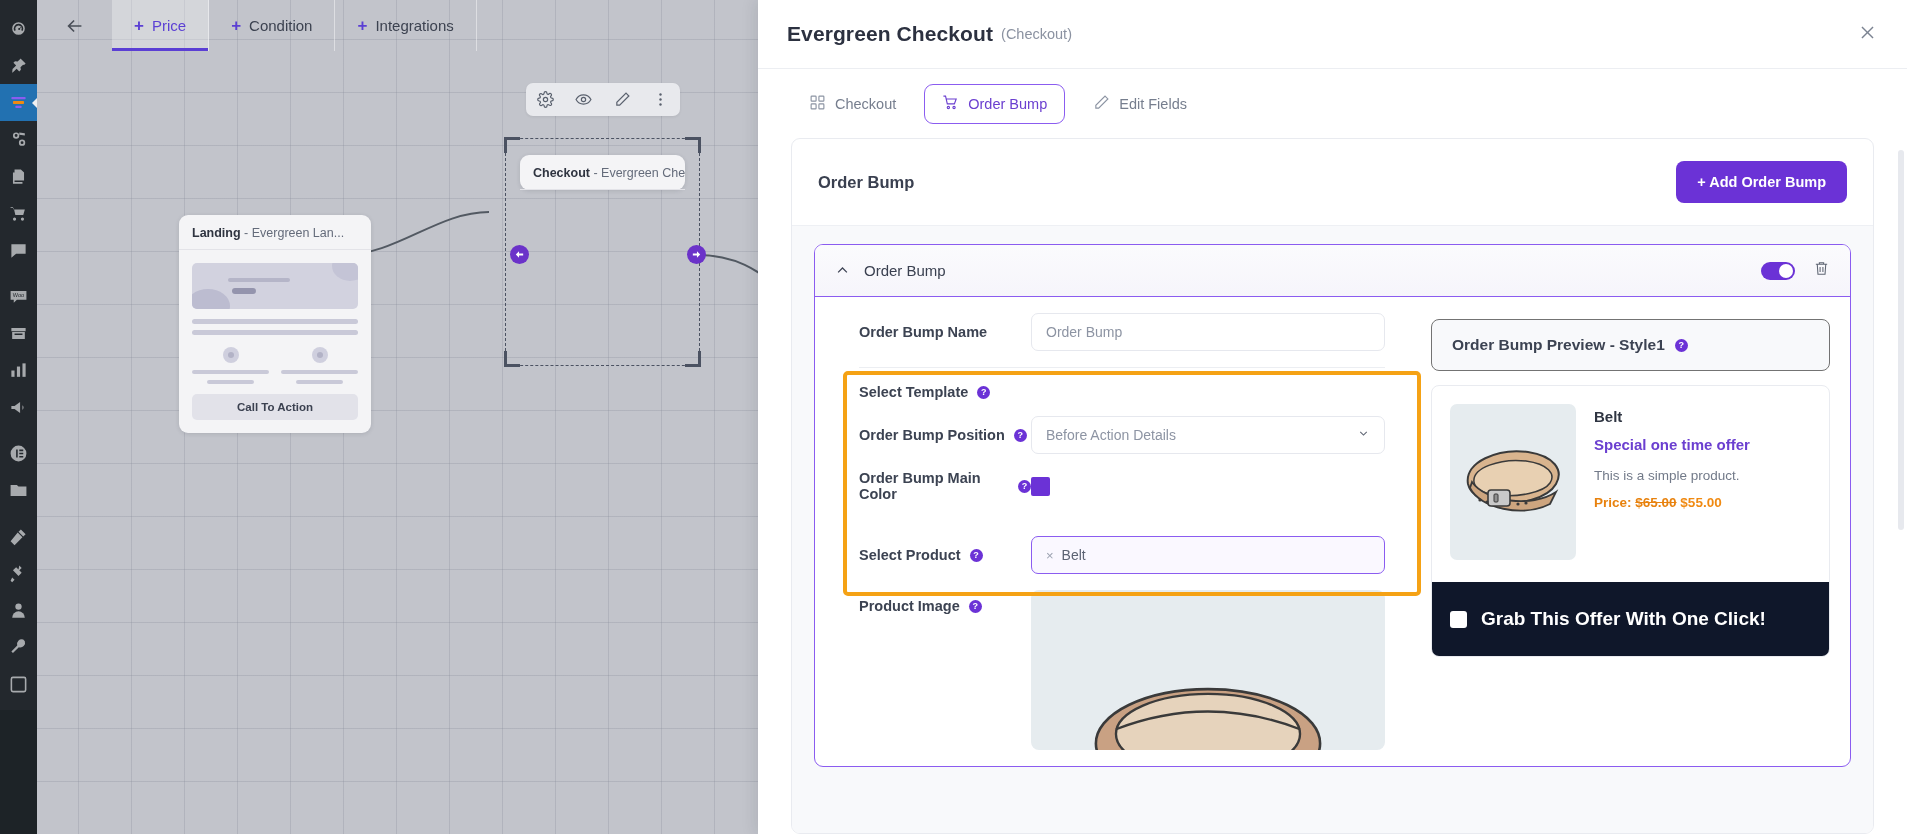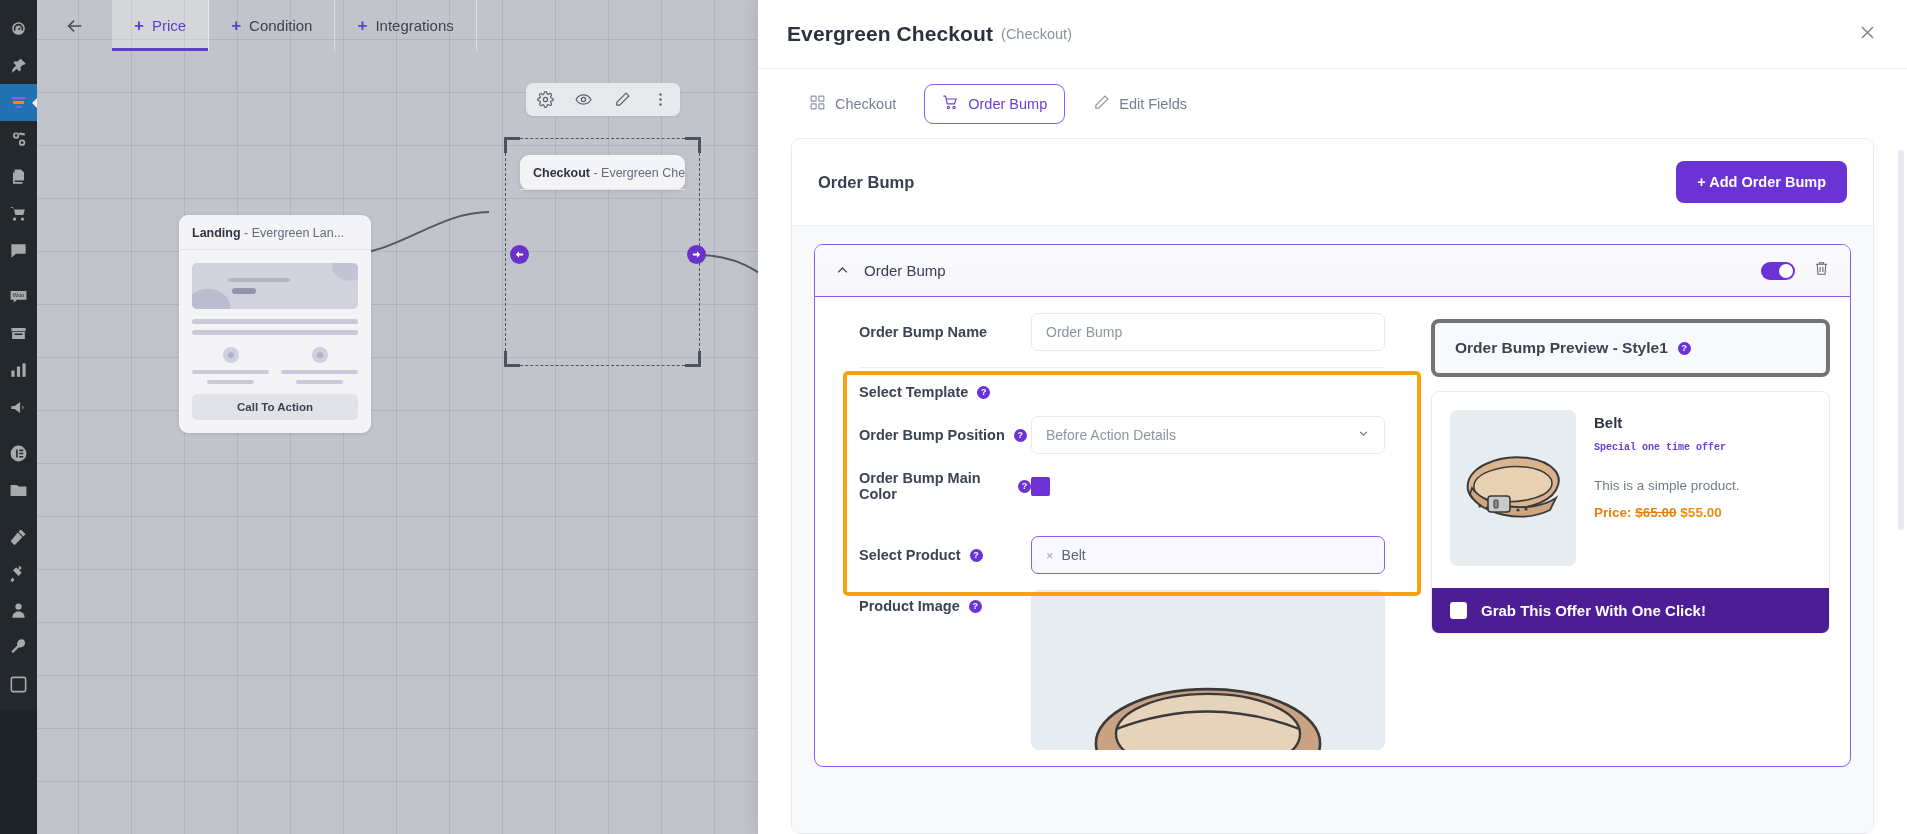--- a/index.html
+++ b/index.html
@@ -235,37 +235,37 @@
     border: 4px solid #f5a215; border-radius: 5px; pointer-events:none; z-index: 3;
   }
   .divider { height:1px; background:#eceef2; margin: 0 24px 16px 24px; }
 
   .prod-img-box {
     width:100%; height: 160px; background:#e6ecef; border-radius:8px; overflow:hidden; position:relative;
   }
 
   
   .pv-head {
-    border:4px solid #737373; border-radius:8px; background:#f8f9fb;
+    border:1px solid #737373; border-radius:8px; background:#f8f9fb;
     padding: 16px 20px; display:flex; align-items:center; gap:10px; margin-bottom: 14px;
   }
   .pv-head .t { font-size:15.5px; font-weight:700; color:#3c4352; }
   .pv-card { border:1px solid #e9ebf0; border-radius:8px; overflow:hidden; background:#fff; }
   .pv-top { display:flex; gap:18px; padding: 18px 18px 22px 18px; }
   .pv-img { width:126px; height:156px; flex:0 0 126px; background:#e6ecef; border-radius:7px; overflow:hidden; position:relative;}
   .pv-info { flex:1; padding-top: 4px; }
   .pv-name { font-size:15px; font-weight:700; color:#2f3542; margin-bottom:11px; }
-  .pv-offer { font-size:10px; font-weight:700; color:#6b3fd0; margin-bottom:25px;font-family:Liberation Mono, monospace; }
+  .pv-offer { font-size:15px; font-weight:700; color:#6b3fd0; margin-bottom:15px; }
   .pv-desc { font-size:13.5px; color:#727a89; margin-bottom:12px; }
   .pv-price { font-size:13.5px; font-weight:700; color:#e8820e; }
   .pv-price .old { text-decoration: line-through; }
   .pv-price .new { color:#f08a12; }
   .pv-cta {
-    background:#4c1d95; color:#fff; display:flex; align-items:center; gap:14px;
-    padding: 14px 18px; font-size:15px; font-weight:700;
+    background:#0f172a; color:#fff; display:flex; align-items:center; gap:14px;
+    padding: 26px 18px; font-size:19px; font-weight:700;
   }
   .pv-cta .bx { width:17px;height:17px;background:#fff;border-radius:3px; flex:0 0 17px;}
 
   .scrollbar {
     position:absolute; right: 3px; top: 150px; width: 6px; height: 380px;
     background:#e7e9ee; border-radius:3px; z-index:20;
   }
 </style>
 </head>
 <body>

